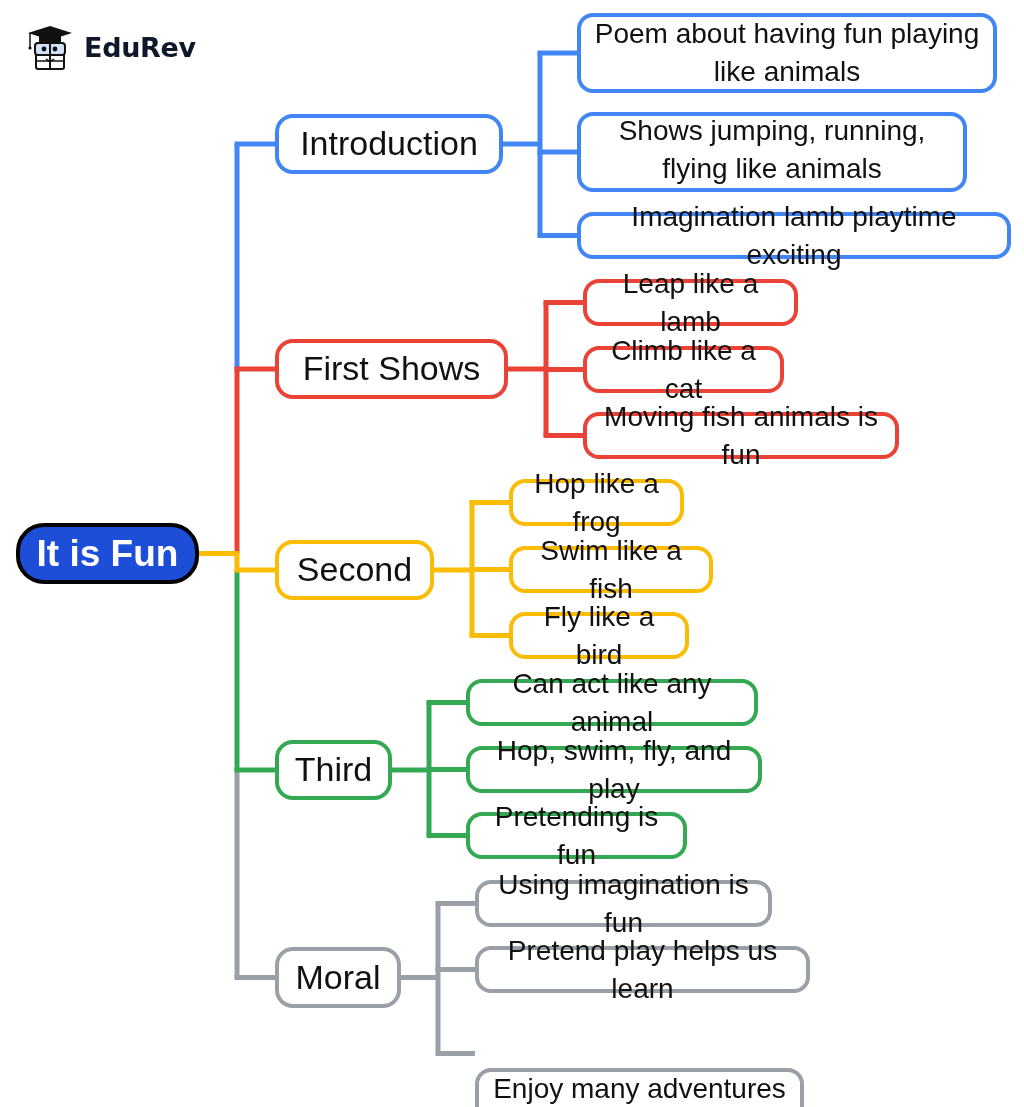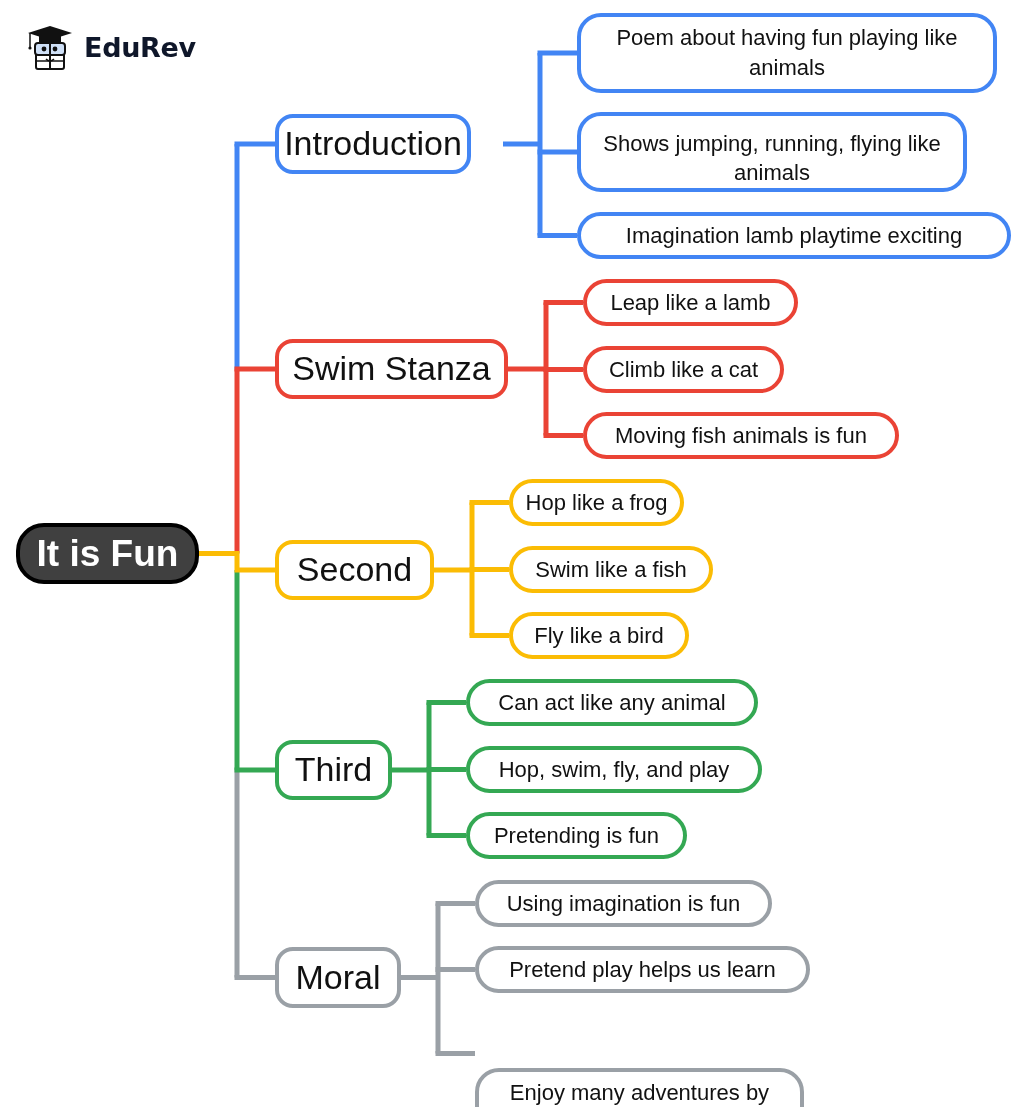--- a/index.html
+++ b/index.html
@@ -3,23 +3,23 @@
 <meta charset="utf-8">
 <style>
   html, body { margin: 0; padding: 0; background: #ffffff; }
   body { width: 1024px; height: 1107px; position: relative; overflow: hidden;
          font-family: "Liberation Sans", sans-serif; color: #111; }
   #edges { position: absolute; left: 0; top: 0; width: 1024px; height: 1107px; }
   .logo { position: absolute; left: 24px; top: 22px; height: 50px; display: flex; align-items: center; }
   .logo-text { font-family: "DejaVu Sans", sans-serif; font-weight: bold; font-size: 27px; color: #0f172a; margin-left: 8px; letter-spacing: -0.3px; }
   .node { position: absolute; box-sizing: border-box; background: #fff; border: 4px solid; border-radius: 14px;
           display: flex; align-items: center; justify-content: center; text-align: center; line-height: 1.35; }
-  .root { background: #404040; border-color: #000; color: #fff; font-weight: bold; font-size: 37px; border-radius: 28px; }
+  .root { background: #1d4ed8; border-color: #000; color: #fff; font-weight: bold; font-size: 37px; border-radius: 28px; }
   .branch { font-size: 34px; border-radius: 18px; }
-  .leaf { font-size: 22px; padding: 0 10px; border-radius: 24px; }
+  .leaf { font-size: 28px; padding: 0 10px; border-radius: 16px; }
 </style>
 </head>
 <body>
 
 <div class="logo">
   <svg width="52" height="48" viewBox="0 0 52 48">
     <polygon points="4,10 26,3 48,10 26,17" fill="#111"></polygon>
     <rect x="15" y="12" width="22" height="7" fill="#111"></rect>
     <line x1="6" y1="10" x2="6" y2="24" stroke="#111" stroke-width="1.5"></line>
     <circle cx="6" cy="25" r="1.6" fill="#111"></circle>
@@ -68,35 +68,35 @@
     <path d="M 438 903.5 L 438 1053.5" fill="none" stroke="#9aa0a6" stroke-width="5" stroke-linejoin="miter"></path>
     <path d="M 435.5 903.5 L 475 903.5" fill="none" stroke="#9aa0a6" stroke-width="5" stroke-linejoin="miter"></path>
     <path d="M 435.5 969.5 L 475 969.5" fill="none" stroke="#9aa0a6" stroke-width="5" stroke-linejoin="miter"></path>
     <path d="M 435.5 1053.5 L 475 1053.5" fill="none" stroke="#9aa0a6" stroke-width="5" stroke-linejoin="miter"></path>
   </svg>
 
 <div class="node root" id="root" style="left:16px; top:523px; width:183px; height:61px;">
   <span>It is Fun</span>
 </div>
 
-<div class="node branch" id="b0" style="left: 275px; top: 114px; width: 196px; height: 60px; border-color: rgb(66, 133, 244);">
+<div class="node branch" id="b0" style="left: 275px; top: 114px; width: 228px; height: 60px; border-color: rgb(66, 133, 244);">
   <span>Introduction</span>
 </div>
 <div class="node leaf" id="b0c0" style="left: 577px; top: 13px; width: 420px; height: 80px; border-color: rgb(66, 133, 244);">
   <span>Poem about having fun playing like animals</span>
 </div>
 <div class="node leaf" id="b0c1" style="left: 577px; top: 112px; width: 390px; height: 80px; border-color: rgb(66, 133, 244); align-items: flex-end;">
   <span>Shows jumping, running, flying like animals</span>
 </div>
 <div class="node leaf" id="b0c2" style="left: 577px; top: 212px; width: 434px; height: 47px; border-color: rgb(66, 133, 244);">
   <span>Imagination lamb playtime exciting</span>
 </div>
 
 <div class="node branch" id="b1" style="left: 275px; top: 339px; width: 233px; height: 60px; border-color: rgb(234, 67, 53);">
-  <span>Swim Stanza</span>
+  <span>First Shows</span>
 </div>
 <div class="node leaf" id="b1c0" style="left: 583px; top: 279px; width: 215px; height: 47px; border-color: rgb(234, 67, 53);">
   <span>Leap like a lamb</span>
 </div>
 <div class="node leaf" id="b1c1" style="left: 583px; top: 346px; width: 201px; height: 47px; border-color: rgb(234, 67, 53);">
   <span>Climb like a cat</span>
 </div>
 <div class="node leaf" id="b1c2" style="left: 583px; top: 412px; width: 316px; height: 47px; border-color: rgb(234, 67, 53);">
   <span>Moving fish animals is fun</span>
 </div>

